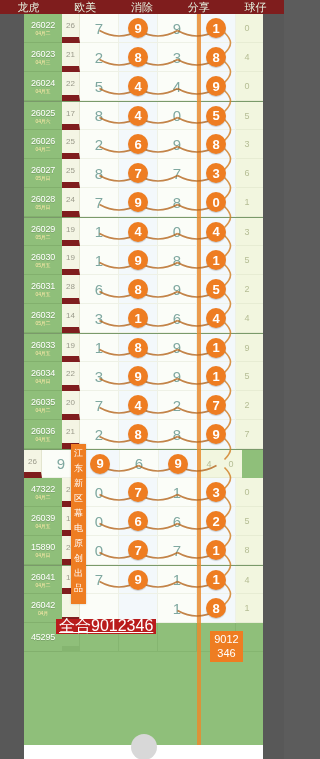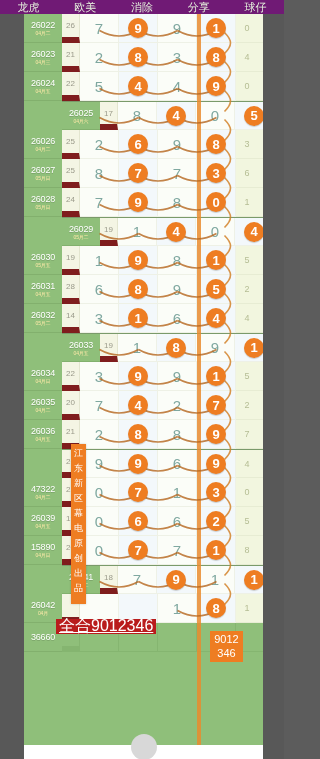--- a/index.html
+++ b/index.html
@@ -7,21 +7,21 @@
   body{
     font-family:"Liberation Sans", sans-serif;
     background:#5c5c5c;
     position:relative;
   }
   #app{ position:absolute; inset:0; background:#585858; }
 
   
   .topnav{
     position:absolute; left:0; top:0; width:284px; height:14px;
-    background:#701a75;
+    background:#7f1d1d;
     display:flex; align-items:center; overflow:hidden;
   }
   .topnav .tab{
     flex:1; text-align:center; color:#e8f2e0; font-size:11px;
     line-height:13px; white-space:nowrap;
     text-shadow:0 1px 0 rgba(0,0,0,.12);
   }
 
   
   .sheet{
@@ -32,21 +32,21 @@
   }
   .leftpad{ position:absolute; left:0; top:14px; width:24px; height:745px; background:#585858; }
   .rightpad{ position:absolute; left:263px; top:14px; width:21px; height:745px; background:#585858; }
 
   .grid{ position:absolute; left:0; top:0; width:239px; }
 
   .row{
     display:flex; height:29px; align-items:stretch;
     position:relative;
   }
-  .row.sep{ border-top:1px solid #7a9a6a;margin-left:38px; }
+  .row.sep{ border-top:1px solid #7a9a6a; }
 
   
   .c-issue{
     width:38px; flex:0 0 38px; background:#8fbf7a;
     display:flex; flex-direction:column; align-items:center; justify-content:center;
     border-bottom:1px solid #82b06d;
     position:relative;
   }
   .c-issue .num{ font-size:9px; color:#ffffff; line-height:10px; letter-spacing:-.2px;
     text-shadow:0 1px 0 rgba(0,0,0,.15); }
@@ -586,21 +586,21 @@
             <div class="digit">1</div>
           </div>
           <div class="c-dig alt">
             <div class="digit ball">8</div>
           </div>
           <div class="c-sm">1</div>
           <div class="c-sm">3</div>
         </div>
         <div class="row empty">
           <div class="c-issue">
-            <div class="num">36660</div>
+            <div class="num">45295</div>
             <div class="sub"></div>
           </div>
           <div class="c-idx"></div>
           <div class="c-dig">
             <div class="digit"></div>
           </div>
           <div class="c-dig alt">
             <div class="digit"></div>
           </div>
           <div class="c-dig">

